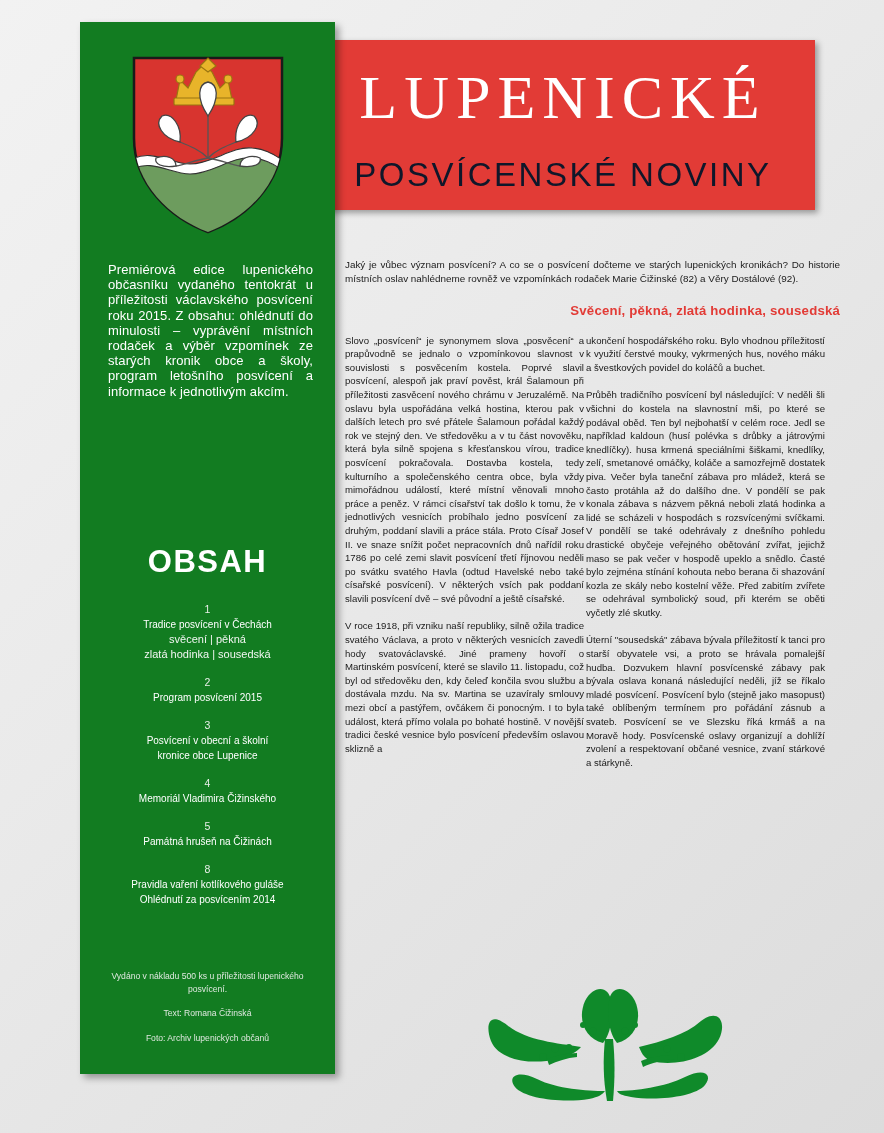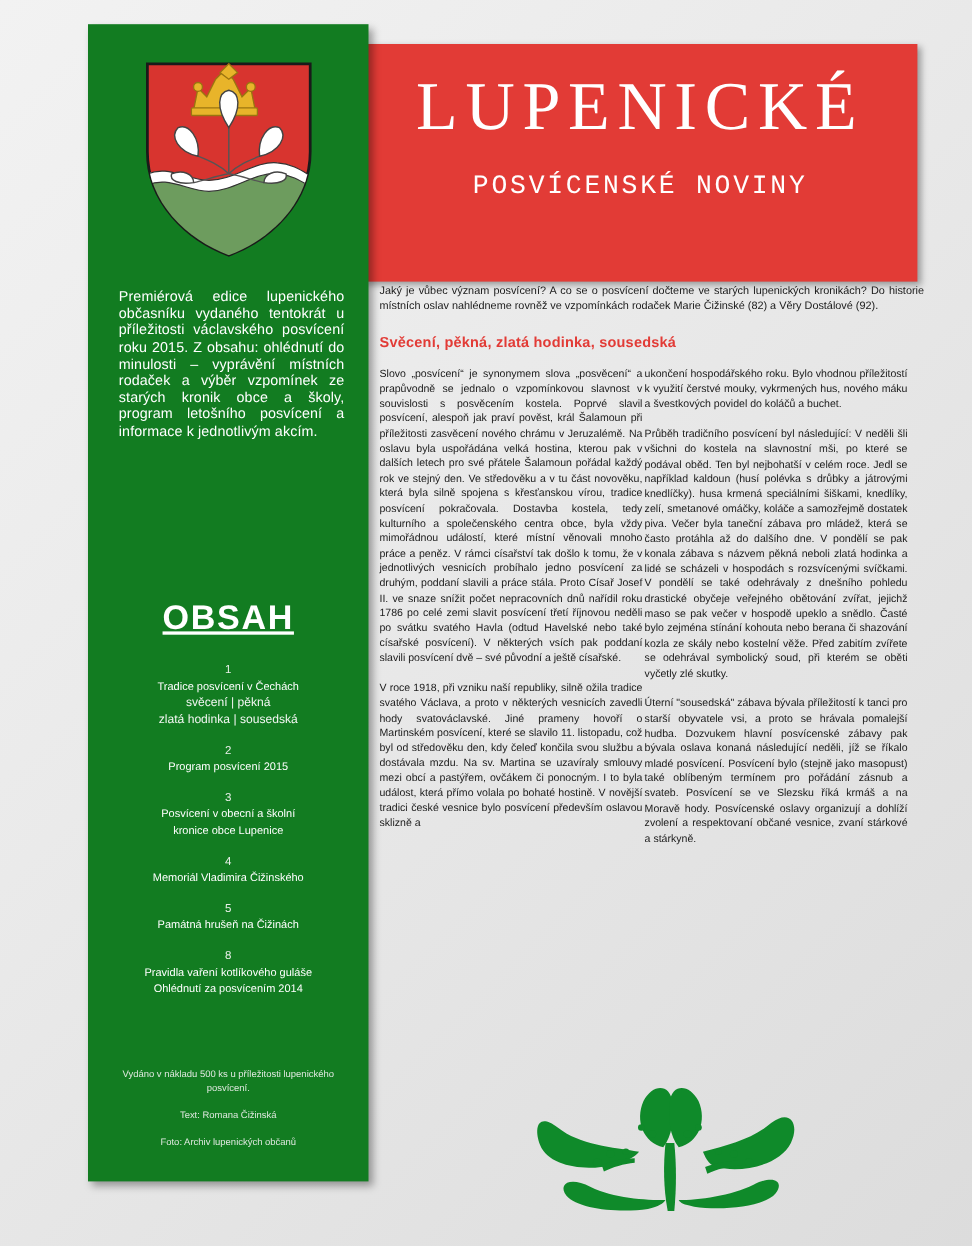--- a/index.html
+++ b/index.html
@@ -14,24 +14,24 @@
     position: relative;
     width: 884px;
     height: 1133px;
     overflow: hidden;
     background: linear-gradient(135deg, #f2f2f2 0%, #eaeaea 40%, #dcdcdc 100%);
   }
 
   
   .header-red {
     position: absolute;
-    left: 330px;
+    left: 311px;
     top: 40px;
     width: 504px;
-    height: 216px;
+    height: 170px;
     background: #e23b36;
     box-shadow: 3px 3px 6px rgba(0,0,0,0.35);
     z-index: 2;
   }
   .masthead-title {
     position: absolute;
     left: 0;
     top: 26px;
     width: 100%;
     text-align: center;
@@ -41,23 +41,23 @@
     letter-spacing: 7px;
     line-height: 1;
     font-weight: 400;
   }
   .masthead-sub {
     position: absolute;
     left: 0;
     top: 118px;
     width: 100%;
     text-align: center;
-    color: #ffffff;
-    font-family: Liberation Mono, monospace;
-    font-size: 24px;
+    color: #0f172a;
+    font-family: Liberation Sans, sans-serif;
+    font-size: 33px;
     letter-spacing: 2.5px;
     line-height: 1;
     font-weight: 400;
   }
 
   
   .sidebar {
     position: absolute;
     left: 80px;
     top: 22px;
@@ -89,21 +89,20 @@
   .obsah-title {
     position: absolute;
     left: 0;
     right: 0;
     top: 522px;
     text-align: center;
     color: #ffffff;
     font-size: 31px;
     font-weight: bold;
     letter-spacing: 1.5px;
-    text-decoration: underline;
   }
   .toc {
     position: absolute;
     left: 10px;
     right: 10px;
     top: 580px;
     text-align: center;
     color: #ffffff;
   }
   .toc-entry {
@@ -149,21 +148,21 @@
     z-index: 1;
   }
   .lede {
     font-size: 9.9px;
     line-height: 14.3px;
     text-align: justify;
     color: #1a1a1a;
     margin-bottom: 16px;
   }
   .section-head {
-    text-align: left;
+    text-align: right;
     color: #e23b36;
     font-size: 13.2px;
     font-weight: bold;
     margin: 6px 0 16px 0;
     letter-spacing: 0.2px;
   }
   .cols {
     display: flex;
     gap: 2px;
   }

